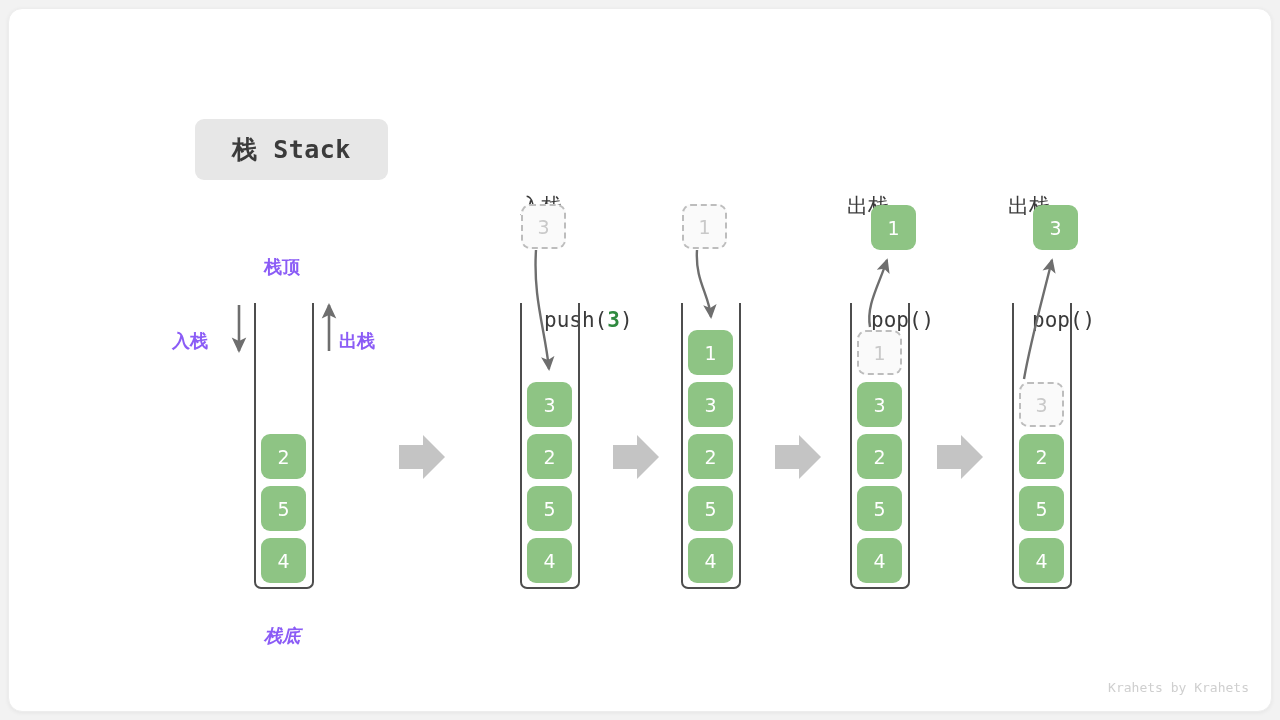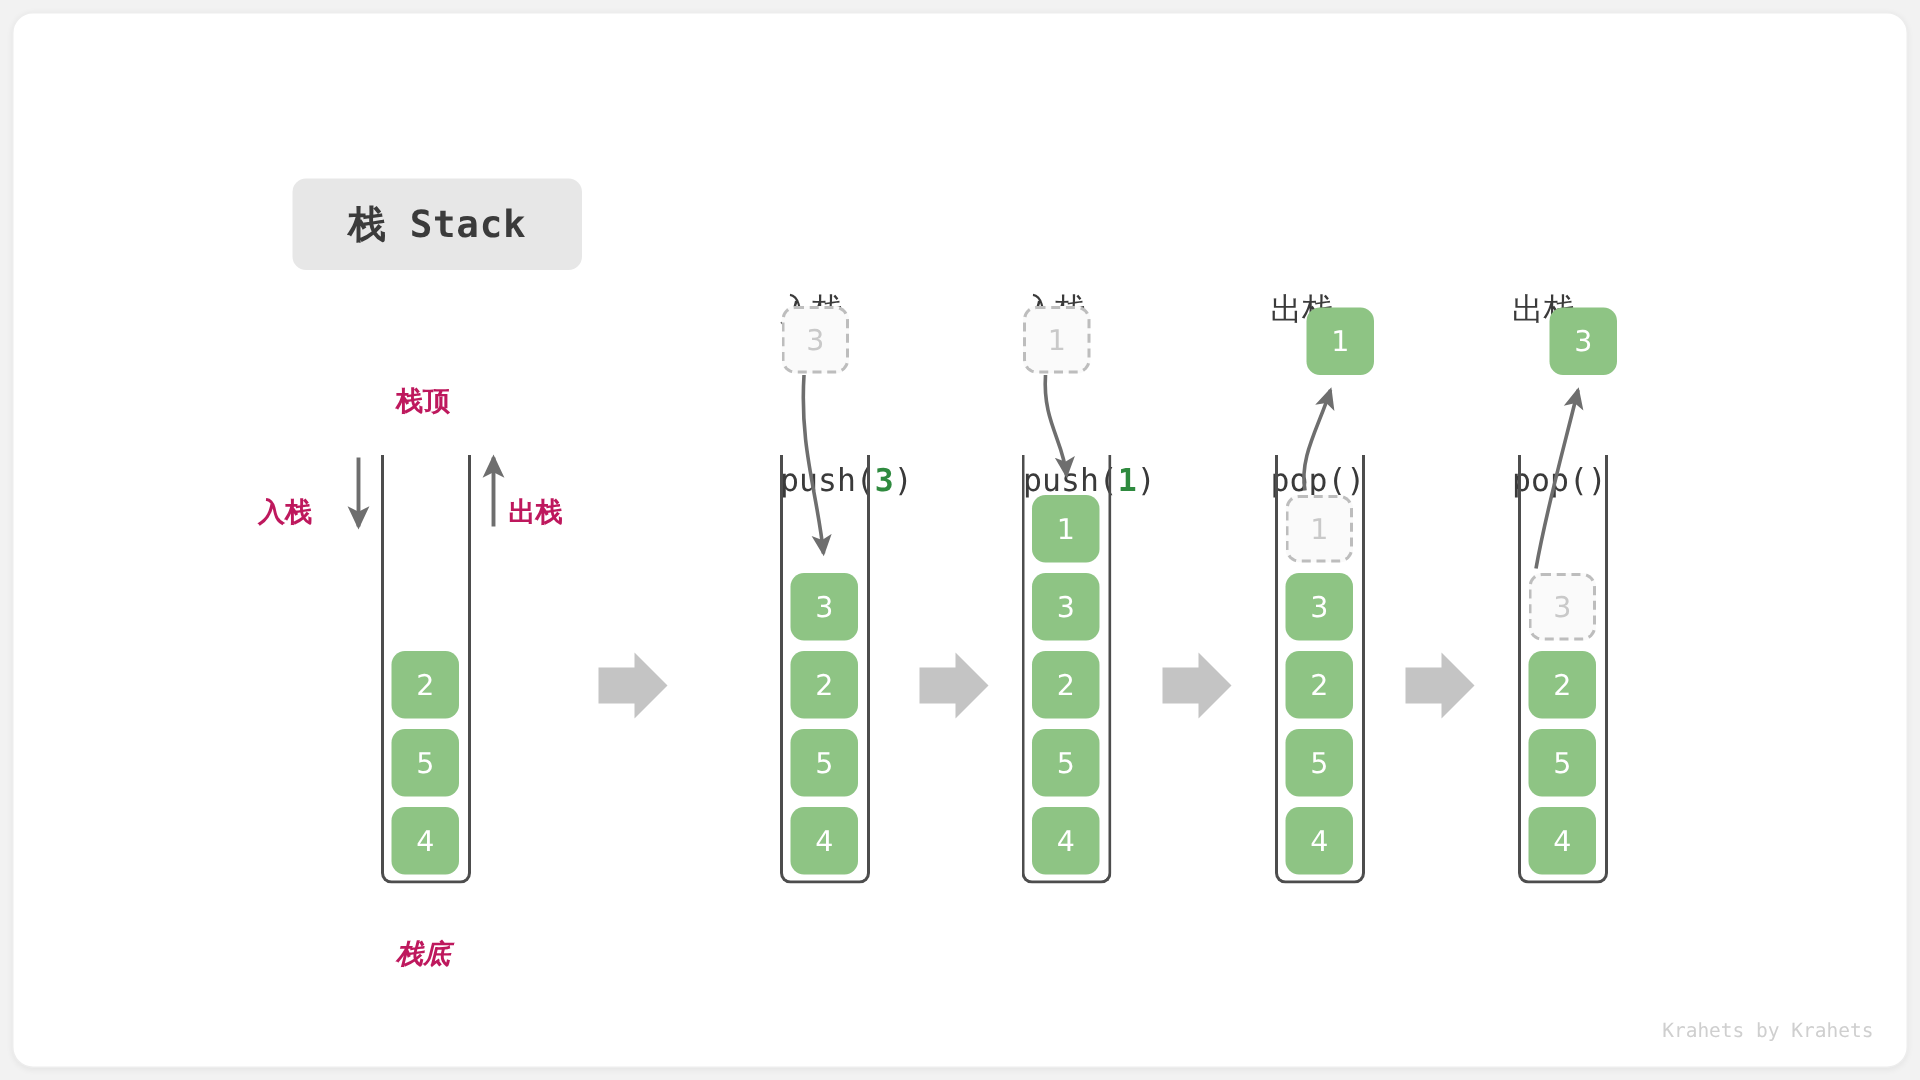--- a/index.html
+++ b/index.html
@@ -49,21 +49,21 @@
     font-size: 25px;
     font-weight: bold;
     color: #3b3b3b;
     letter-spacing: 0.5px;
     white-space: pre;
   }
 
   
   .lbl {
     position: absolute;
-    color: #be185d;
+    color: #8b5cf6;
     white-space: pre;
   }
   .lbl-cjk-bold {
     font-family: "DejaVu Sans", "Liberation Sans", sans-serif;
     font-weight: bold;
     font-size: 18px;
   }
   .col-head {
     position: absolute;
     white-space: pre;
@@ -72,20 +72,21 @@
   }
   .col-head .cjk {
     font-family: "DejaVu Sans", "Liberation Sans", sans-serif;
     font-size: 21px;
     display: block;
   }
   .col-head .code {
     font-family: "DejaVu Sans Mono", "Liberation Mono", monospace;
     font-size: 21px;
     display: block;
+    margin-left: 24px;
   }
   .code .num { color: #2f8a3f; font-weight: bold; }
 
   
   .stack {
     position: absolute;
     box-sizing: border-box;
     border-left: 2px solid #4d4d4d;
     border-right: 2px solid #4d4d4d;
     border-bottom: 2px solid #4d4d4d;
@@ -163,24 +164,20 @@
       <span class="cjk">入栈</span>
       <span class="code"><span>push(</span><span class="num">3</span><span>)</span></span>
     </div>
     <div class="cell ghost" style="left:512px; top:195px;">3</div>
     <div class="stack" style="left:511px; top:294px; width:60px; height:286px;"></div>
     <div class="cell solid" style="left:518px; top:373px;">3</div>
     <div class="cell solid" style="left:518px; top:425px;">2</div>
     <div class="cell solid" style="left:518px; top:477px;">5</div>
     <div class="cell solid" style="left:518px; top:529px;">4</div>
 
-    <div class="col-head" style="left:673px; top:102px;">
-      <span class="cjk">入栈</span>
-      <span class="code"><span>push(</span><span class="num">1</span><span>)</span></span>
-    </div>
     <div class="cell ghost" style="left:673px; top:195px;">1</div>
     <div class="stack" style="left:672px; top:294px; width:60px; height:286px;"></div>
     <div class="cell solid" style="left:679px; top:321px;">1</div>
     <div class="cell solid" style="left:679px; top:373px;">3</div>
     <div class="cell solid" style="left:679px; top:425px;">2</div>
     <div class="cell solid" style="left:679px; top:477px;">5</div>
     <div class="cell solid" style="left:679px; top:529px;">4</div>
 
     <div class="col-head" style="left:838px; top:102px;">
       <span class="cjk">出栈</span>

